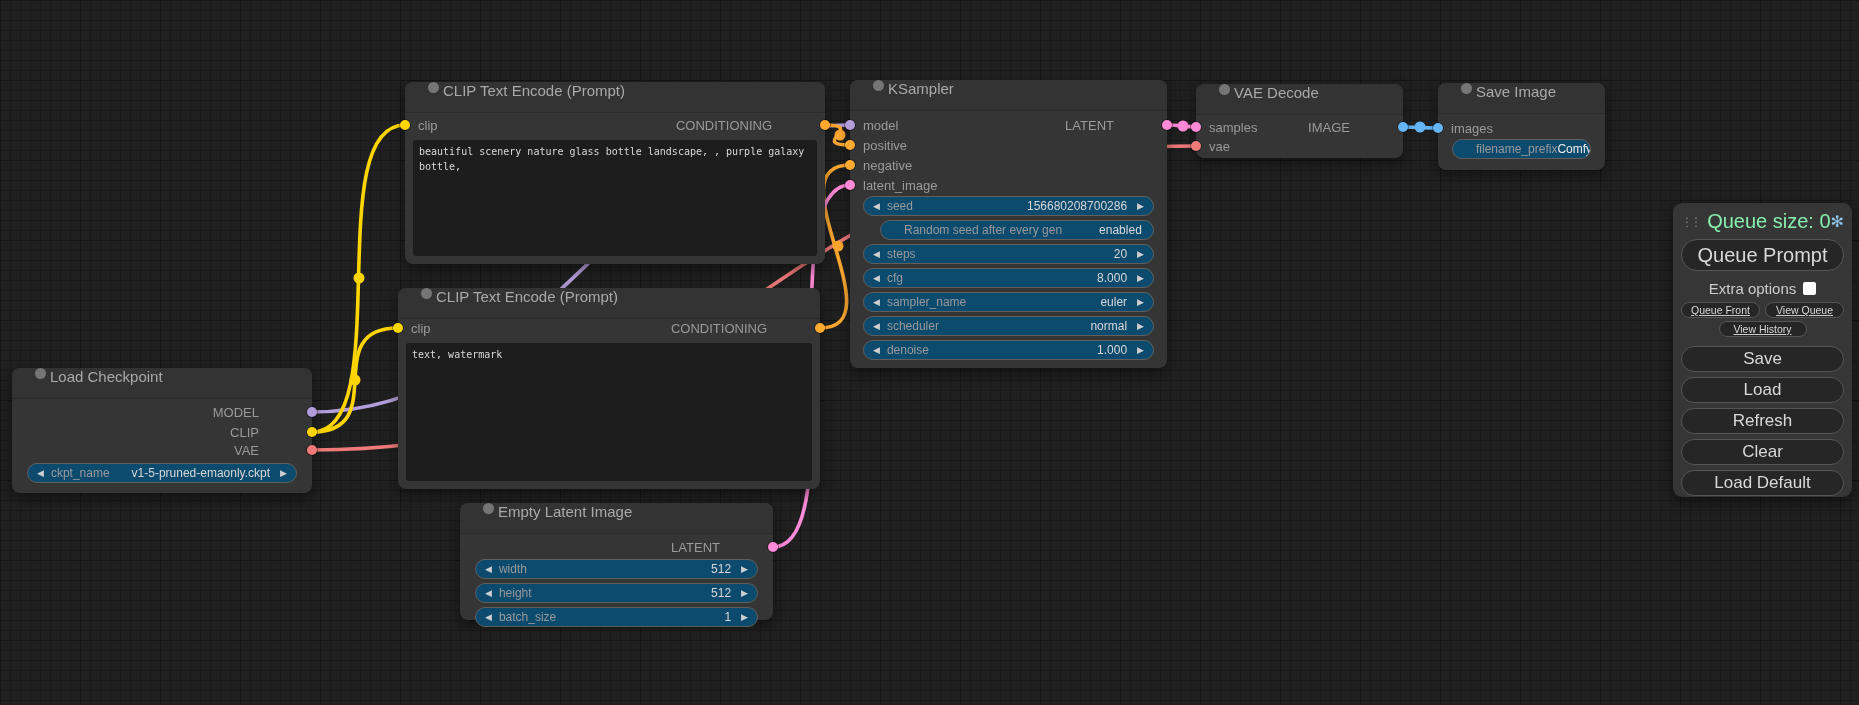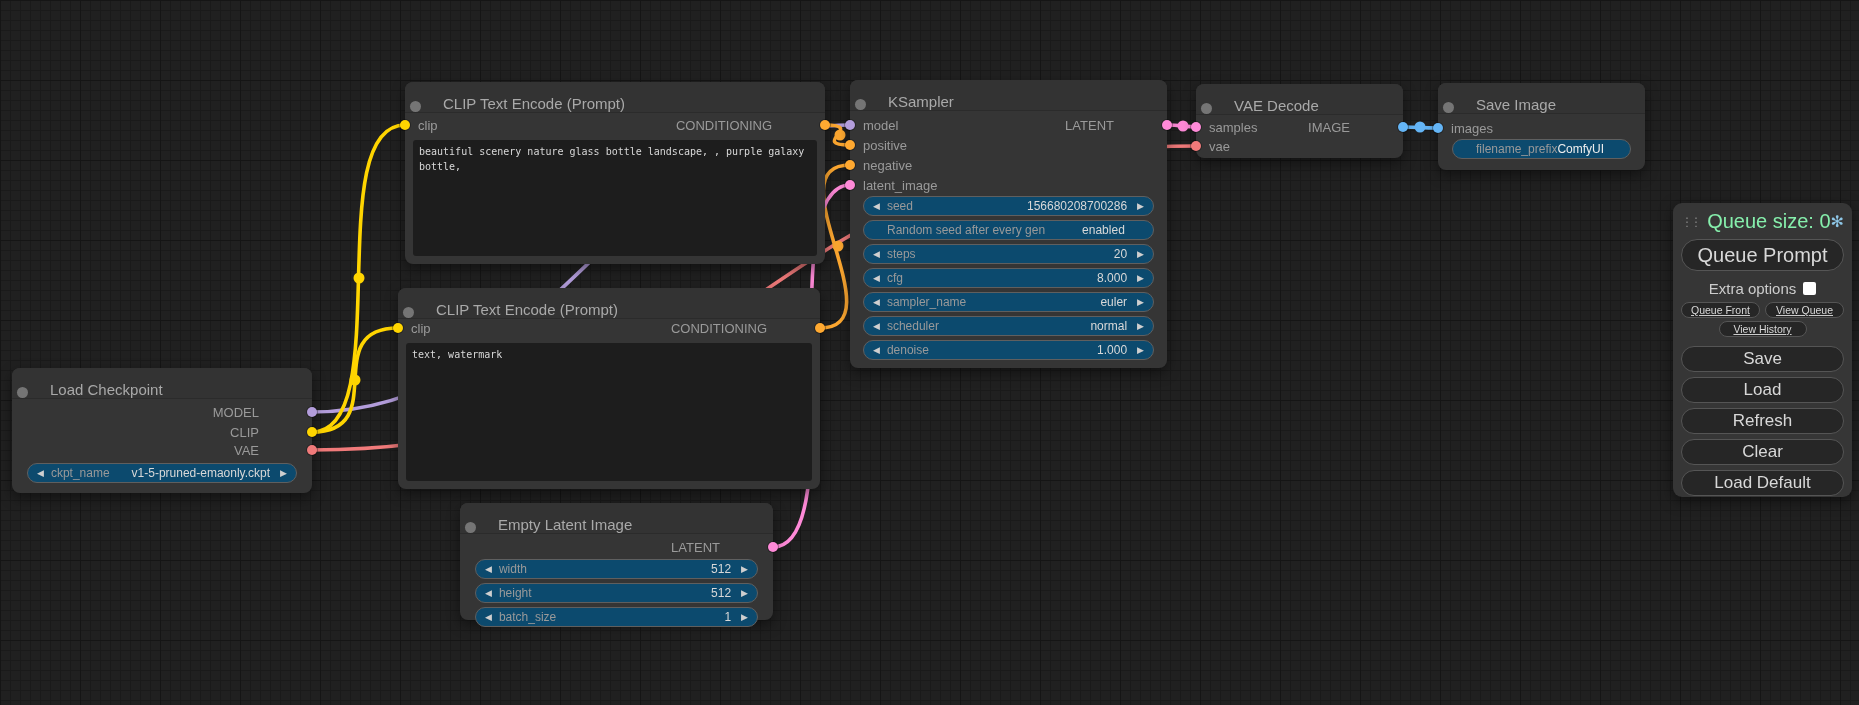--- a/index.html
+++ b/index.html
@@ -14,21 +14,21 @@
       linear-gradient(to bottom,#1a1a1a 1px,transparent 1px);
     background-size:80px 80px,80px 80px,10px 10px,10px 10px;
   }
   #wires{position:absolute;left:0;top:0;z-index:1;pointer-events:none;}
   .node{
     position:absolute;z-index:2;background:#353535;border-radius:8px;
     box-shadow:0 5px 14px rgba(0,0,0,.45);box-sizing:border-box;
   }
   .node-title{
     height:30px;background:#333333;border-radius:8px 8px 0 0;
-    display:flex;align-items:flex-end;gap:22px;padding-left:5px;
+    display:flex;align-items:flex-start;gap:4px;padding-left:23px;
     color:#a9a9a9;font-size:15px;border-bottom:1px solid #2b2b2b;
     white-space:nowrap;overflow:hidden;
   }
   .tdot{width:11px;height:11px;border-radius:50%;background:#757575;flex:none;}
   .port{position:absolute;height:18px;display:flex;align-items:center;gap:8px;
     font-size:13px;color:#9a9a9a;white-space:nowrap;}
   .port.in{left:-5px;}
   .port.out{right:-5px;flex-direction:row-reverse;gap:48px;}
   .pdot{width:10px;height:10px;border-radius:50%;flex:none;box-shadow:0 0 0 1px rgba(0,0,0,.3);}
   .pill{
@@ -208,21 +208,21 @@
   <div class="port out" style="top:36px">
     <span class="pdot" style="background:#FF8AD8"></span>
     <span>LATENT</span>
   </div>
   <div class="pill" style="top:116px;left:13px;right:13px;">
     <span class="arr">◀</span>
     <span class="wlabel">seed</span>
     <span class="wvalue">156680208700286</span>
     <span class="arr">▶</span>
   </div>
-  <div class="pill" style="top:140px;left:13px;right:13px;gap:37px;">
+  <div class="pill" style="top:140px;left:30px;right:13px;gap:37px;">
     <span class="wlabel" style="margin-left:14px">Random seed after every gen</span>
     <span class="wvalue" style="margin-right:4px">enabled</span>
     <span class="toggle-dot"></span>
   </div>
   <div class="pill" style="top:164px;left:13px;right:13px;">
     <span class="arr">◀</span>
     <span class="wlabel">steps</span>
     <span class="wvalue">20</span>
     <span class="arr">▶</span>
   </div>
@@ -264,21 +264,21 @@
   <div class="port in" style="top:53px">
     <span class="pdot" style="background:#F07A7A"></span>
     <span>vae</span>
   </div>
   <div class="port out" style="top:34px">
     <span class="pdot" style="background:#64B5F6"></span>
     <span>IMAGE</span>
   </div>
 </div>
 
-<div class="node" style="left:1438px;top:83px;width:207px;height:87px;">
+<div class="node" style="left:1438px;top:83px;width:167px;height:87px;">
   <div class="node-title">
     <span class="tdot"></span>
     <span>Save Image</span>
   </div>
   <div class="port in" style="top:36px">
     <span class="pdot" style="background:#64B5F6"></span>
     <span>images</span>
   </div>
   <div class="pill" style="top:56px;left:14px;right:14px;">
     <span class="wlabel" style="margin-left:14px">filename_prefix</span>

